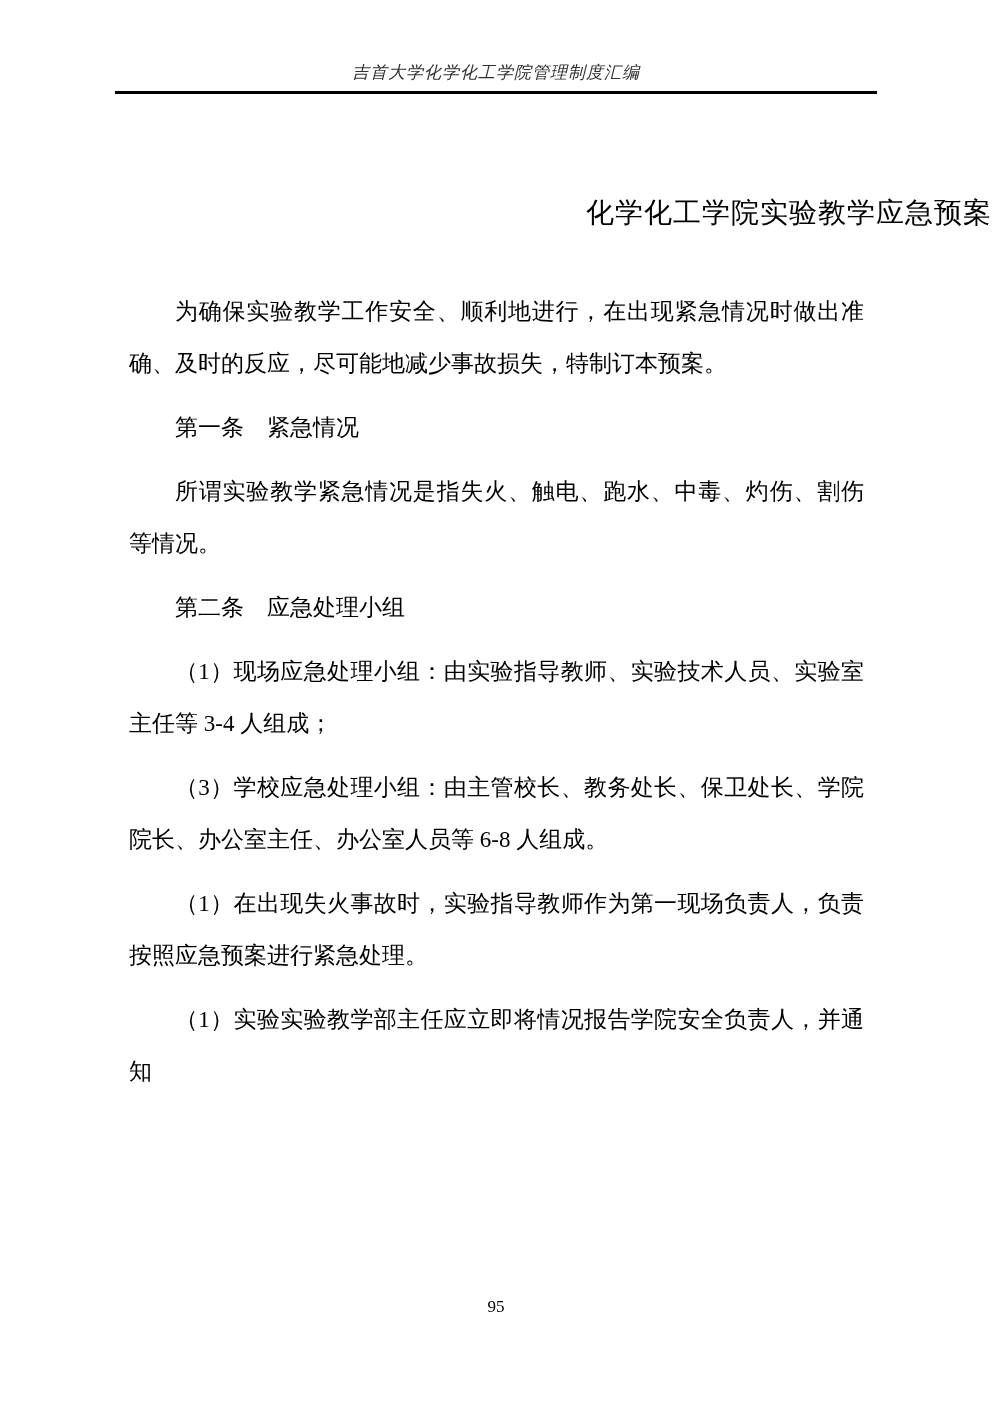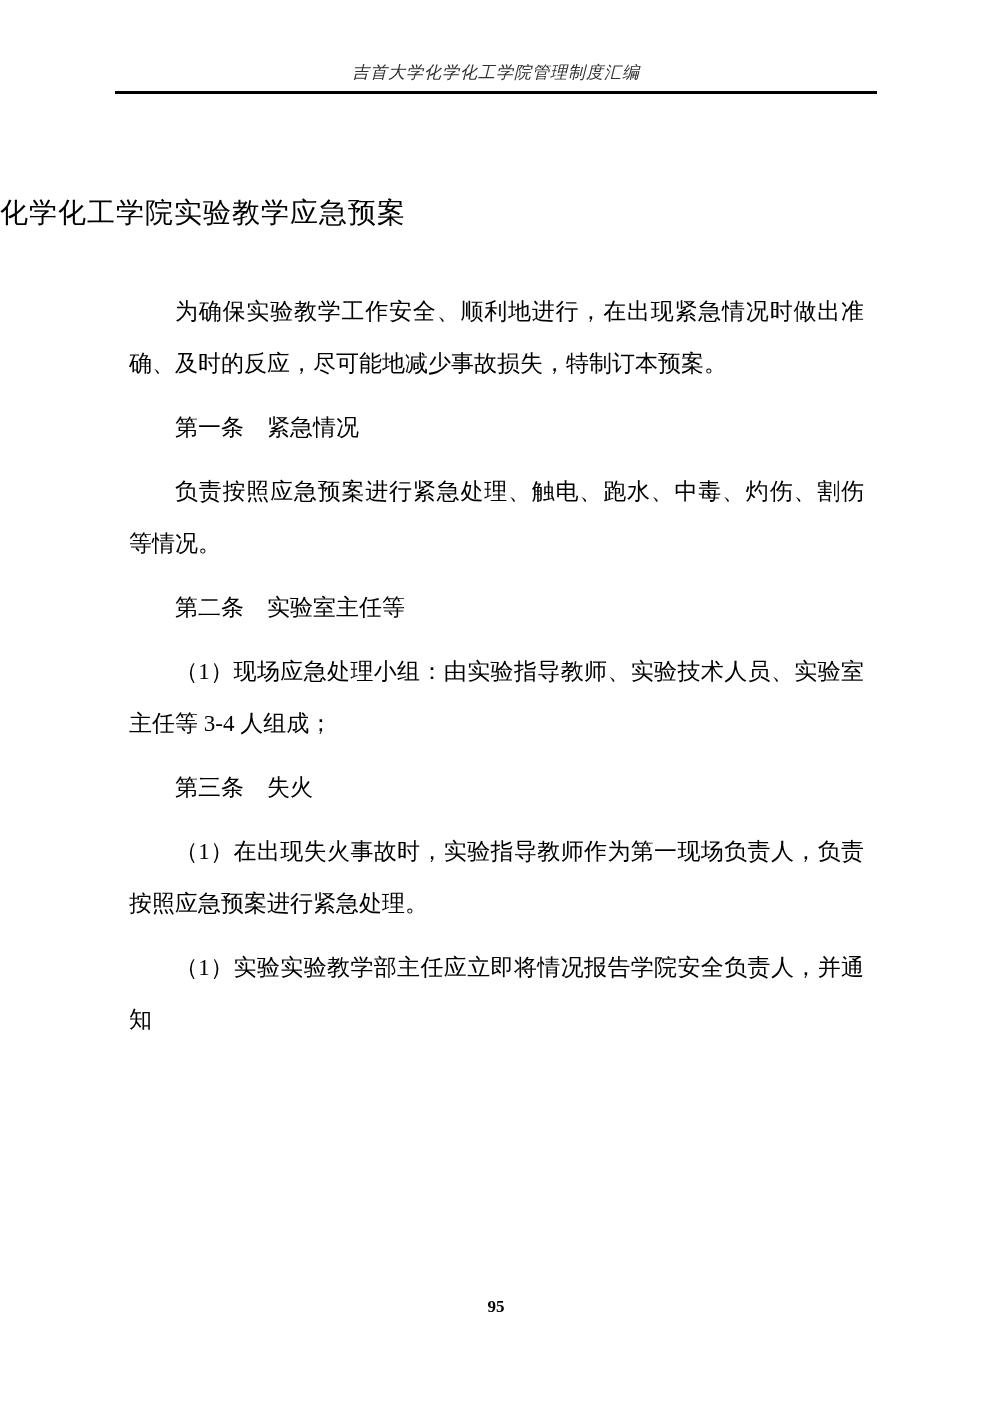--- a/index.html
+++ b/index.html
@@ -34,21 +34,21 @@
     left: 115px;
     width: 762px;
     height: 3px;
     background: #000000;
   }
   .doc-title {
     position: absolute;
     top: 176px;
     left: 0;
     width: 992px;
-    text-align: left;
+    text-align: right;
     font-size: 28px;
     line-height: 36px;
     font-weight: normal;
     letter-spacing: 1px;
   }
   .body-text {
     position: absolute;
     top: 274px;
     left: 117px;
     width: 759px;
@@ -63,40 +63,39 @@
     text-indent: 2em;
   }
   .page-number {
     position: absolute;
     top: 1296px;
     left: 0;
     width: 992px;
     text-align: center;
     font-size: 17px;
     line-height: 22px;
-    font-weight: bold;
   }
 </style>
 </head>
 <body>
 
 <div class="page">
 
   <div class="header-text">吉首大学化学化工学院管理制度汇编</div>
 
   <div class="header-rule"></div>
 
   <h1 class="doc-title">化学化工学院实验教学应急预案</h1>
 
   <div class="body-text">
     <p>为确保实验教学工作安全、顺利地进行，在出现紧急情况时做出准确、及时的反应，尽可能地减少事故损失，特制订本预案。</p>
     <p>第一条　紧急情况</p>
-    <p>负责按照应急预案进行紧急处理、触电、跑水、中毒、灼伤、割伤等情况。</p>
-    <p>第二条　实验室主任等</p>
+    <p>所谓实验教学紧急情况是指失火、触电、跑水、中毒、灼伤、割伤等情况。</p>
+    <p>第二条　应急处理小组</p>
     <p>（1）现场应急处理小组：由实验指导教师、实验技术人员、实验室主任等 3-4 人组成；</p>
-    <p>第三条　失火</p>
+    <p>（3）学校应急处理小组：由主管校长、教务处长、保卫处长、学院院长、办公室主任、办公室人员等 6-8 人组成。</p>
     <p>（1）在出现失火事故时，实验指导教师作为第一现场负责人，负责按照应急预案进行紧急处理。</p>
     <p>（1）实验实验教学部主任应立即将情况报告学院安全负责人，并通知</p>
   </div>
 
   <div class="page-number">95</div>
 
 </div>
 
 </body></html>

